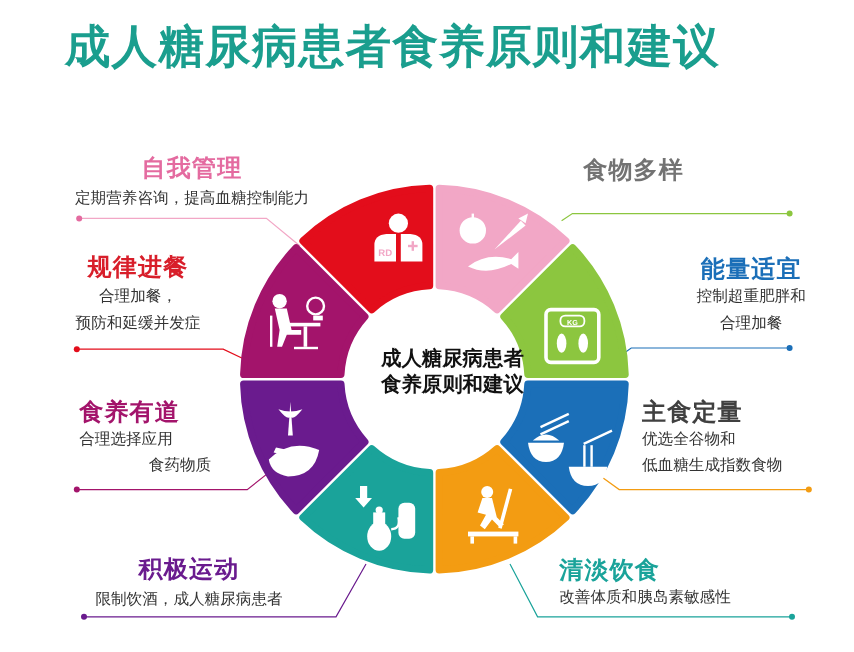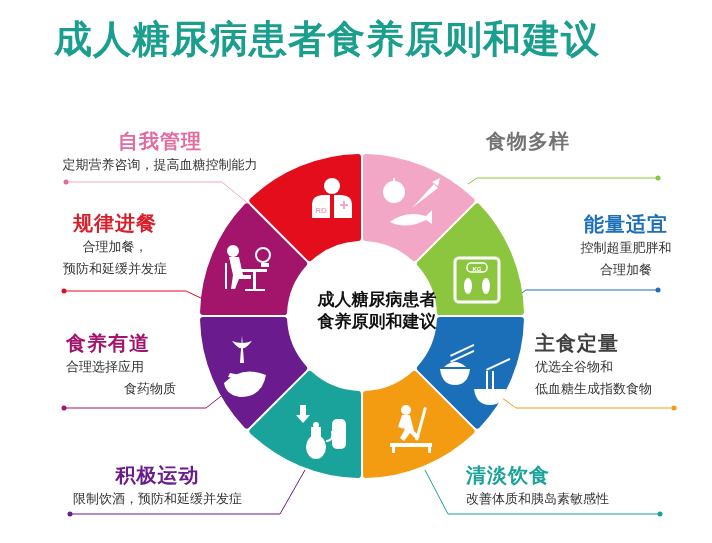--- a/index.html
+++ b/index.html
@@ -145,21 +145,21 @@
 </div>
 
 <div class="label" style="left:66px; top:330px; width:120px;">
   <div class="head" style="color:#a3146b;">食养有道</div>
   <div class="desc">合理选择应用</div>
   <div class="desc" style="text-align:right; padding-right:10px;">食药物质</div>
 </div>
 
 <div class="label right-align" style="left:50px; top:462px; width:215px;">
   <div class="head" style="color:#6a1b8e;">积极运动</div>
-  <div class="desc">限制饮酒，预防和延缓并发症</div>
+  <div class="desc">限制饮酒，成人糖尿病患者</div>
 </div>
 
 <div class="label" style="left:486px; top:128px; width:220px;">
   <div class="head" style="color:#737373;">食物多样</div>
 </div>
 
 <div class="label" style="left:551px; top:211px; width:150px;text-align:center;">
   <div class="head" style="color:#1b6fb8;">能量适宜</div>
   <div class="desc">控制超重肥胖和</div>
   <div class="desc">合理加餐</div>

